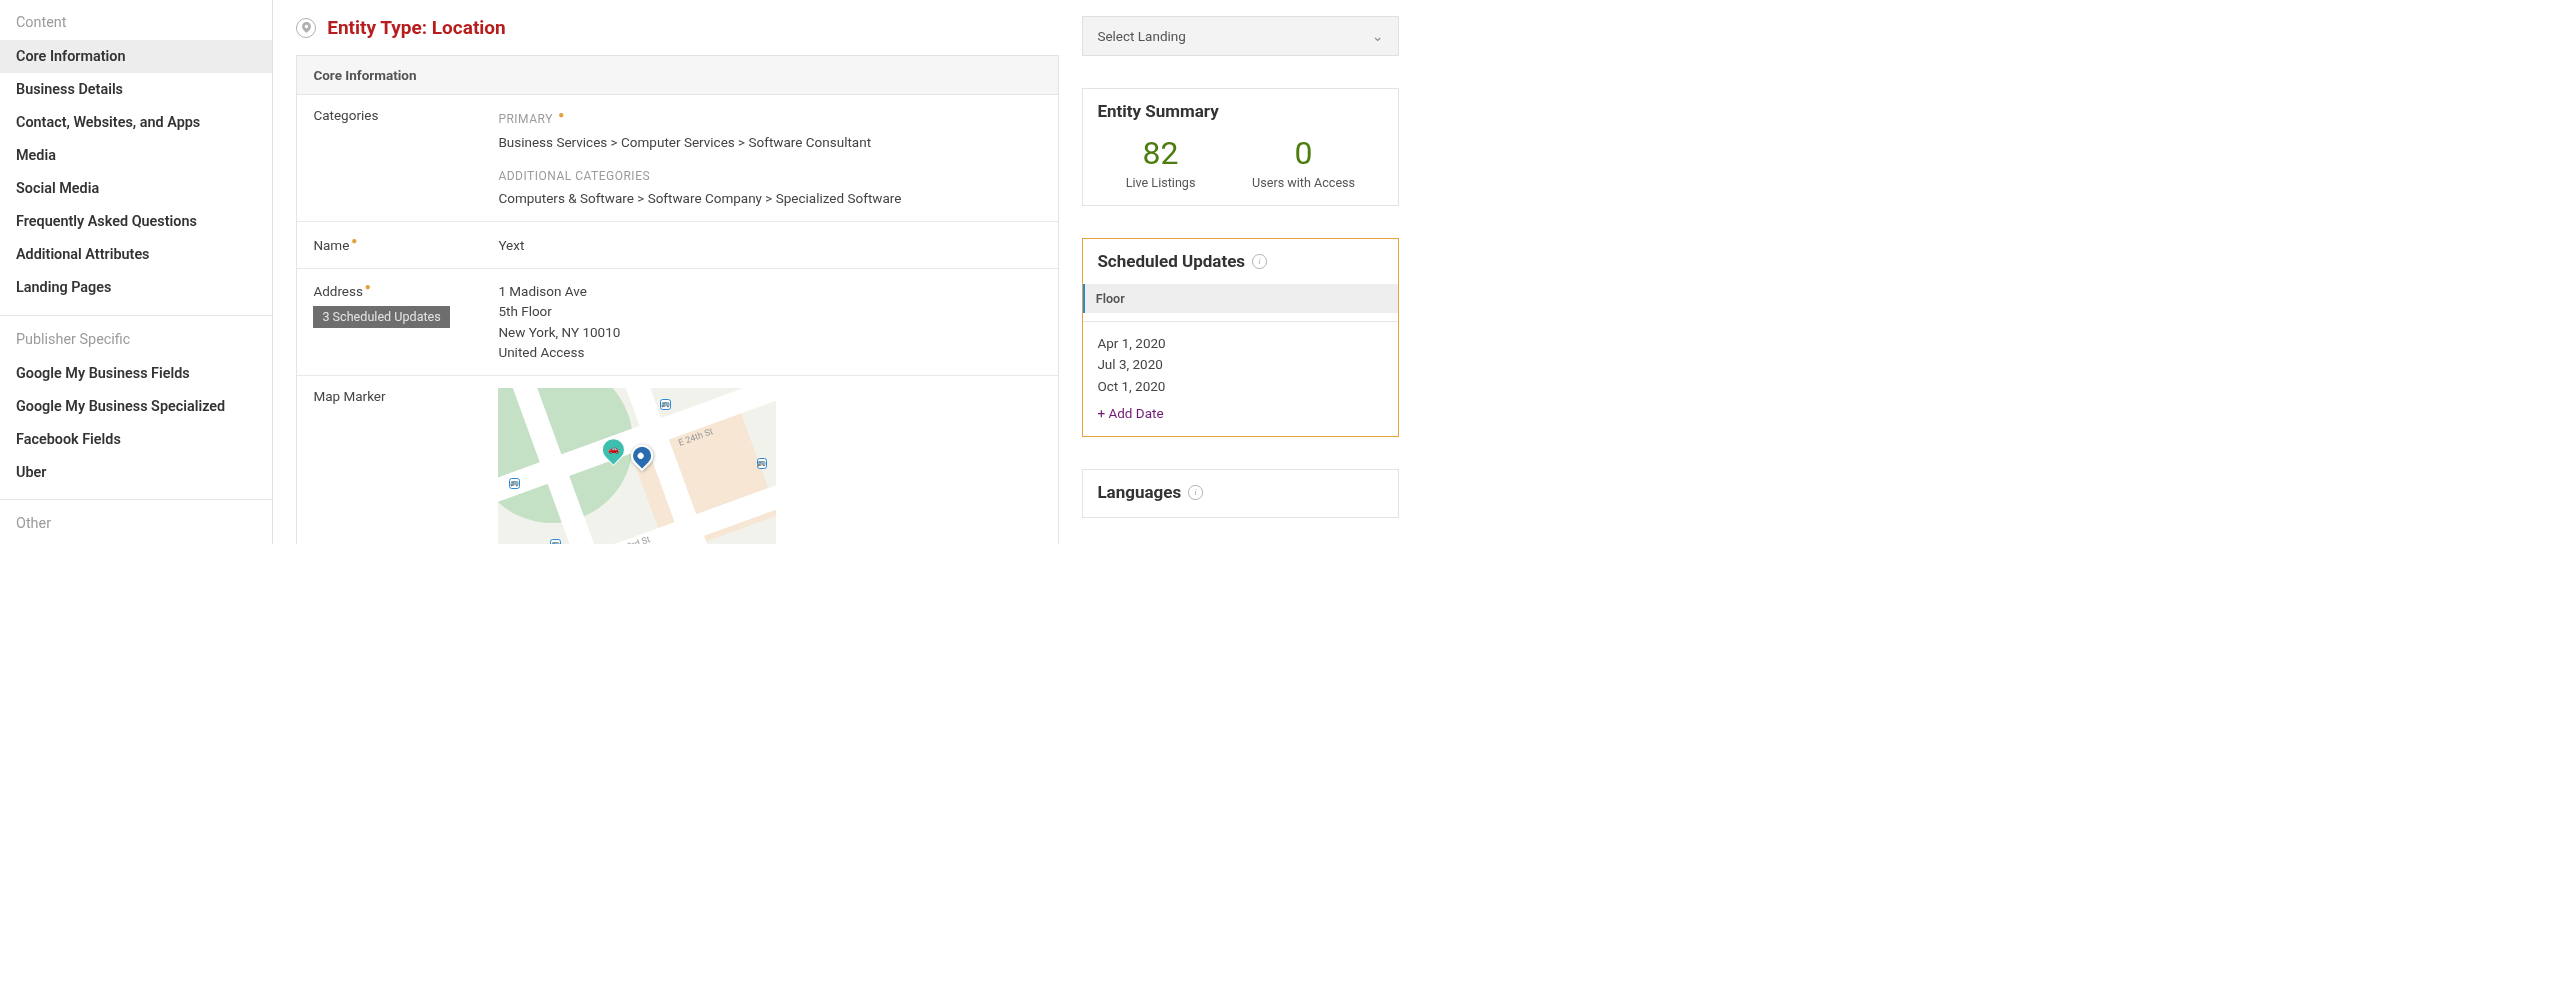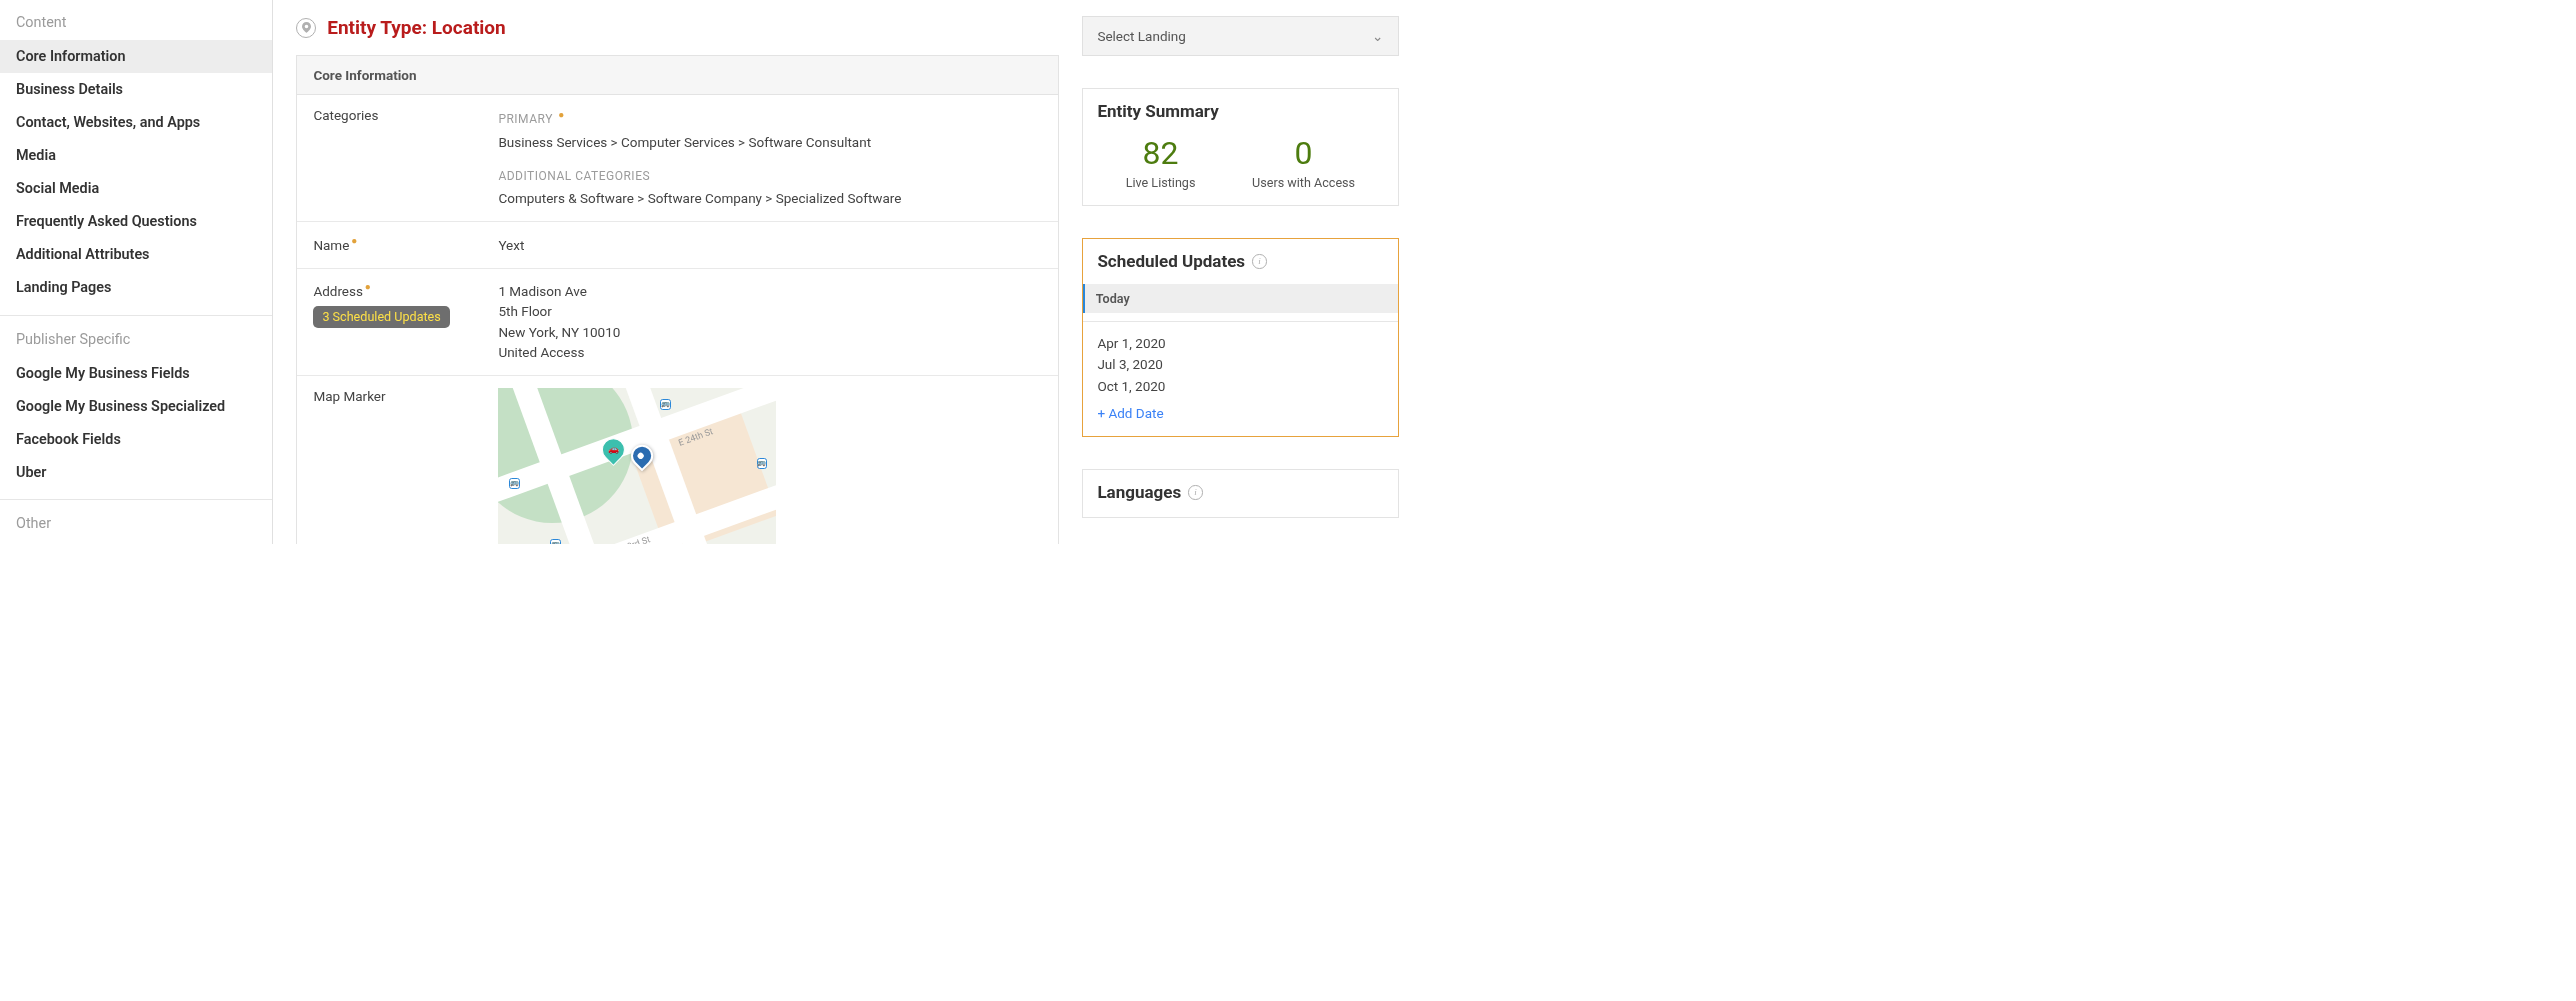--- a/index.html
+++ b/index.html
@@ -116,24 +116,24 @@
     display: inline-block;
   }
   .cat-path {
     color: #444;
     font-size: 13.5px;
   }
   .cat-block { margin-bottom: 12.6px; }
   .cat-block:last-child { margin-bottom: 0; }
   .badge {
     background: #6e6e6e;
-    color: #fde047;
+    color: #e5e5e5;
     font-size: 12.6px;
     padding: 3.6px 9px;
-    border-radius: 5px;
+    border-radius: 0;
     display: inline-block;
     margin-top: 7.2px;
   }
 
   
   .map-box {
     width: 278px;
     height: 162px;
     background: #f0f2eb;
     position: relative;
@@ -293,21 +293,21 @@
     border: none;
     border-top: 0.9px solid #e6e6e6;
     margin: 0 -14.4px 10.8px -14.4px;
   }
   .date-list div {
     font-size: 13.5px;
     color: #444;
     padding: 2.7px 0;
   }
   .add-date {
-    color: #3b82f6;
+    color: #701a75;
     font-size: 13.5px;
     margin-top: 9px;
     cursor: pointer;
   }
 </style>
 </head>
 <body>
 
 <nav class="sidebar">
   <div class="sidebar-section-title">Content</div>
@@ -420,21 +420,21 @@
         <div class="summary-label">Users with Access</div>
       </div>
     </div>
   </div>
 
   <div class="card highlight">
     <div class="card-title">
       <span>Scheduled Updates</span>
       <span class="info-icon">i</span>
     </div>
-    <div class="today-bar">Today</div>
+    <div class="today-bar">Floor</div>
     <hr>
     <div class="date-list">
       <div>Apr 1, 2020</div>
       <div>Jul 3, 2020</div>
       <div>Oct 1, 2020</div>
     </div>
     <div class="add-date">+ Add Date</div>
   </div>
 
   <div class="card" style="margin-bottom:0;">

